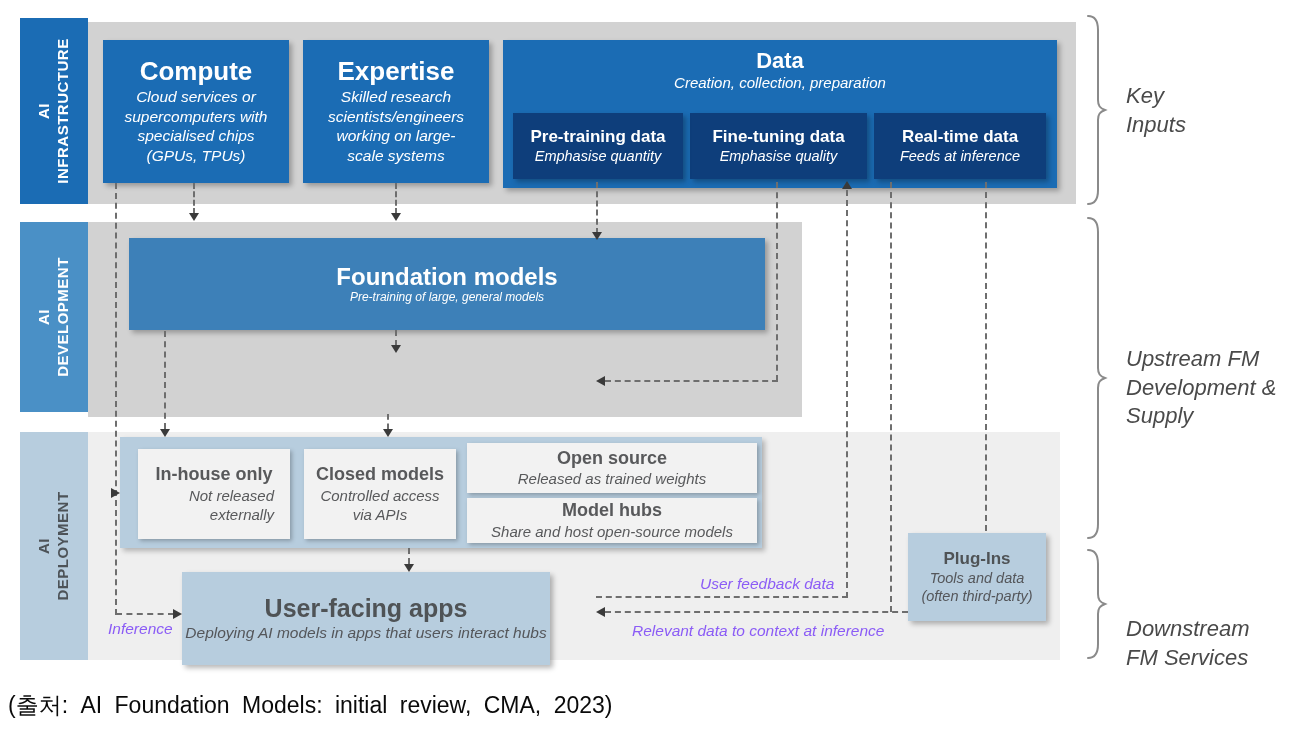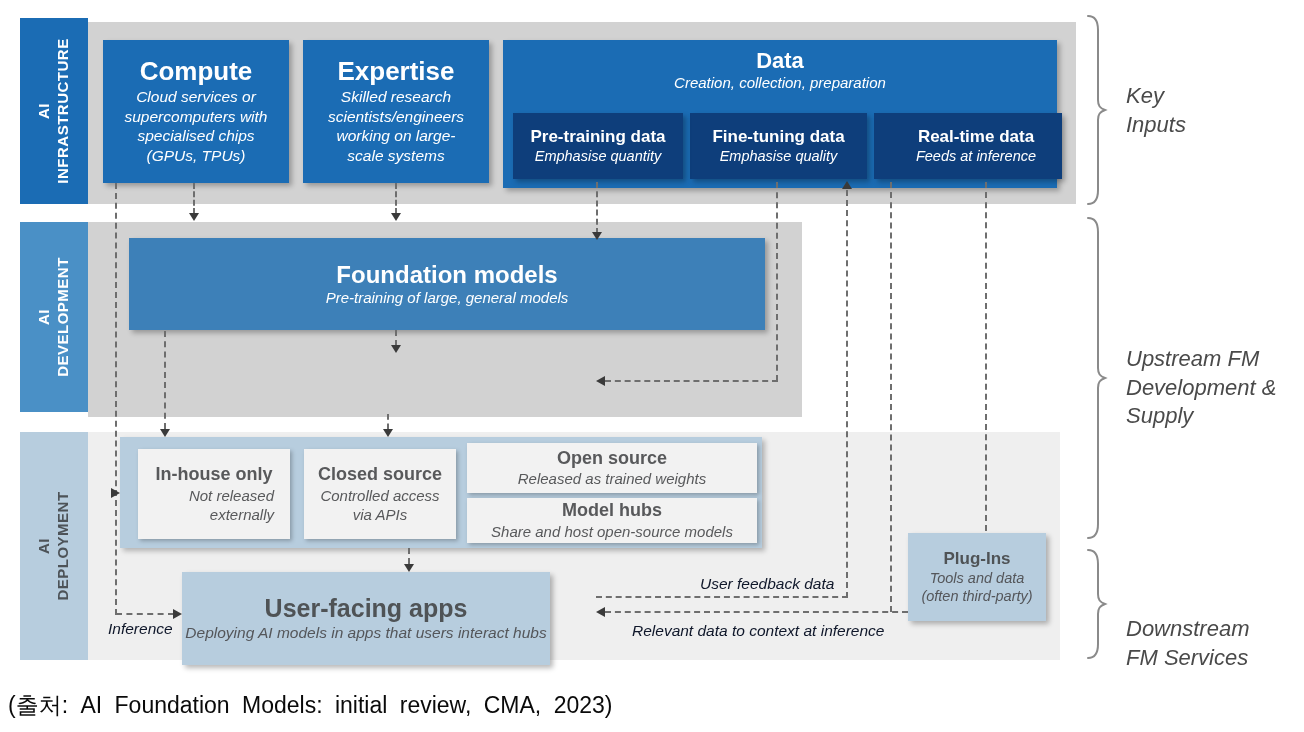--- a/index.html
+++ b/index.html
@@ -32,21 +32,21 @@
   .s-sm{font-style:italic;font-size:14.5px;line-height:1.25;}
   .s-xs{font-style:italic;font-size:13.5px;line-height:1.28;}
   
   .vline{position:absolute;width:0;border-left:2px dashed #6e6e6e;}
   .hline{position:absolute;height:0;border-top:2px dashed #6e6e6e;}
   .ah{position:absolute;width:0;height:0;}
   .ah-down{border-left:5px solid transparent;border-right:5px solid transparent;border-top:8px solid #3a3a3a;}
   .ah-up{border-left:5px solid transparent;border-right:5px solid transparent;border-bottom:8px solid #3a3a3a;}
   .ah-left{border-top:5px solid transparent;border-bottom:5px solid transparent;border-right:9px solid #3a3a3a;}
   .ah-right{border-top:5px solid transparent;border-bottom:5px solid transparent;border-left:9px solid #3a3a3a;}
-  .conn-label{position:absolute;font-style:italic;font-size:15.5px;color:#0f172a;white-space:nowrap;}
+  .conn-label{position:absolute;font-style:italic;font-size:15.5px;color:#8b5cf6;white-space:nowrap;}
   
   .brace{position:absolute;}
   .side-label{position:absolute;font-style:italic;font-size:22px;line-height:1.3;color:#4a4a4a;}
   .caption{position:absolute;font-size:23px;color:#0a0a0a;word-spacing:6px;white-space:nowrap;}
   .z1{z-index:1;} .z2{z-index:2;} .z3{z-index:3;}
 </style>
 </head>
 <body>
 
 <div class="canvas">
@@ -87,37 +87,37 @@
     <div class="s-md" style="font-size:15px;">Creation, collection, preparation</div>
   </div>
   <div class="box box-navy z1" style="left:690px;top:113px;width:177px;height:66px;">
     <div class="t-sm">Fine-tuning data</div>
     <div class="s-sm">Emphasise quality</div>
   </div>
   <div class="box box-navy z1" style="left:513px;top:113px;width:170px;height:66px;">
     <div class="t-sm">Pre-training data</div>
     <div class="s-sm">Emphasise quantity</div>
   </div>
-  <div class="box box-navy z1" style="left:874px;top:113px;width:172px;height:66px;padding-left:16px;">
+  <div class="box box-navy z1" style="left:874px;top:113px;width:172px;height:66px;">
     <div class="t-sm">Real-time data</div>
     <div class="s-sm">Feeds at inference</div>
   </div>
 
   <div class="box box-mid z1" style="left:129px;top:238px;width:636px;height:92px;">
     <div class="t-lg">Foundation models</div>
-    <div class="s-md" style="font-size:15px;">Pre-training of large, general models</div>
+    <div class="s-md" style="font-size:12px;">Pre-training of large, general models</div>
   </div>
 
   <div class="abs z1" style="left:120px;top:437px;width:642px;height:111px;background:#b7cdde;box-shadow:3px 3px 5px rgba(0,0,0,.25);"></div>
   <div class="box box-gray z2" style="left:138px;top:449px;width:152px;height:90px;">
     <div class="t-md" style="font-size:18px;">In-house only</div>
     <div class="s-md" style="font-size:15px;width:120px;text-align:right;">Not released externally</div>
   </div>
   <div class="box box-gray z2" style="left:304px;top:449px;width:152px;height:90px;">
-    <div class="t-md" style="font-size:18px;">Closed source</div>
+    <div class="t-md" style="font-size:18px;">Closed models</div>
     <div class="s-md" style="font-size:15px;width:130px;">Controlled access via APIs</div>
   </div>
   <div class="box box-gray z2" style="left:467px;top:443px;width:290px;height:50px;">
     <div class="t-md" style="font-size:18px;">Open source</div>
     <div class="s-md" style="font-size:15px;">Released as trained weights</div>
   </div>
   <div class="box box-gray z2" style="left:467px;top:498px;width:290px;height:45px;">
     <div class="t-md" style="font-size:18px;">Model hubs</div>
     <div class="s-md" style="font-size:15px;">Share and host open-source models</div>
   </div>

